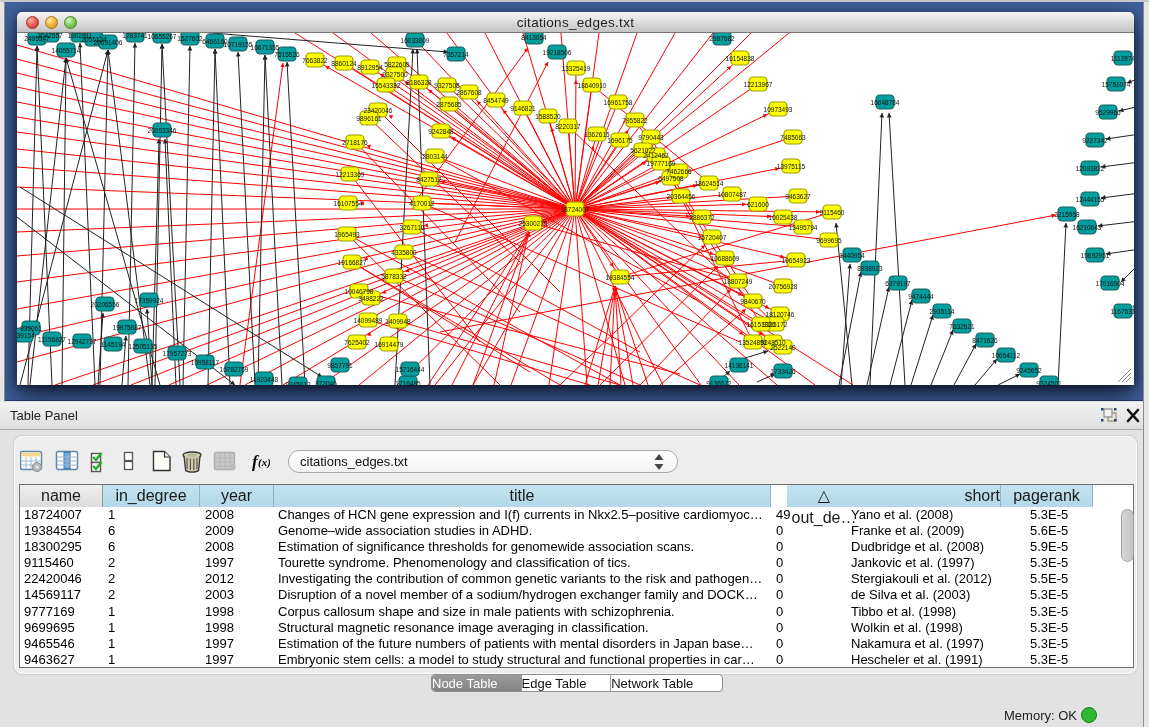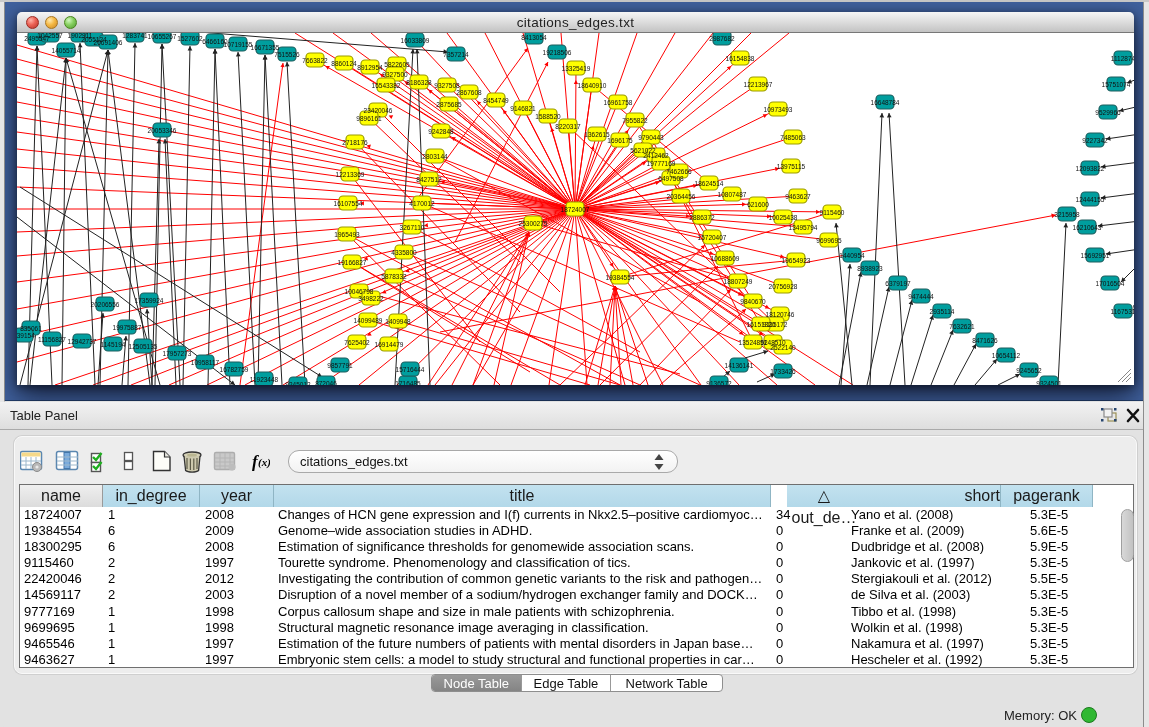--- a/index.html
+++ b/index.html
@@ -23,21 +23,21 @@
 .hc { position:absolute; top:0; height:22px; background:linear-gradient(#c3e2ef,#b2d8e9); border-right:1px solid #8fb5c4; text-align:center; line-height:22px; }
 #hc0 { left:0; width:83px; background:linear-gradient(#efefef,#dcdcdc); border-right:1px solid #9a9a9a; }
 #trows { position:absolute; left:0; top:22px; width:1113px; font-size:13px; color:#000; }
 .trow { position:relative; height:16.1px; white-space:nowrap; }
 .trow div { position:absolute; top:0; height:16px; line-height:16px; overflow:hidden; }
 .c0 { left:4px; width:79px; } .c1 { left:88px; width:92px; } .c2 { left:185px; width:70px; }
 .c3 { left:258px; width:490px; } .c4 { left:756px; width:70px; } .c5 { left:831px; width:150px; }
 .c6 { left:1010px; width:90px; }
 #vscroll { position:absolute; left:1101px; top:24px; width:13px; height:53px; border-radius:7px; background:linear-gradient(90deg,#d8d8d8,#c2c2c2); border:1px solid #9f9f9f; }
 #tabs { position:absolute; left:431px; top:273px; width:292px; height:18px; border:1px solid #8e8e8e; border-radius:4px; background:#fff; font-size:13px; display:flex; overflow:hidden; }
-#tabs div { flex:1; text-align:center; line-height:18px; color:#111; border-right:1px solid #999; }
+#tabs div { flex:1; line-height:18px; color:#111; border-right:1px solid #999; }
 #tabs div:last-child { border-right:none; }
 #tabs .sel { background:linear-gradient(#9a9a9a,#848484); color:#fff; }
 #memory { position:absolute; right:72px; top:307px; font-size:13px; color:#222; }
 #memdot { position:absolute; right:52px; top:306px; width:16px; height:16px; border-radius:50%; background:#2fb832; border:1.5px solid #1c7a1f; }
 #prstrip { position:absolute; right:0; top:0px; width:6px; height:326px; background:#e6e6e6; border-left:1px solid #8c8c8c; }
 .icon { position:absolute; top:49px; }
 </style></head>
 <body>
 <div id="netarea">
   <div id="gwin">
@@ -713,21 +713,21 @@
       <div class="hc" style="left:751px;width:75px;margin-left:16px;">△ out_de…</div>
       <div class="hc" style="left:826px;width:155px;text-align:right;">short</div>
       <div class="hc" style="left:981px;width:92px;">pagerank</div>
     </div>
     <div id="trows">
 <div class="trow">
           <div class="c0">18724007</div>
           <div class="c1">1</div>
           <div class="c2">2008</div>
           <div class="c3">Changes of HCN gene expression and I(f) currents in Nkx2.5–positive cardiomyoc…</div>
-          <div class="c4">34</div>
+          <div class="c4">49</div>
           <div class="c5">Yano et al. (2008)</div>
           <div class="c6">5.3E-5</div>
         </div>
 <div class="trow">
           <div class="c0">19384554</div>
           <div class="c1">6</div>
           <div class="c2">2009</div>
           <div class="c3">Genome–wide association studies in ADHD.</div>
           <div class="c4">0</div>
           <div class="c5">Franke et al. (2009)</div>
@@ -795,21 +795,21 @@
           <div class="c4">0</div>
           <div class="c5">Nakamura et al. (1997)</div>
           <div class="c6">5.3E-5</div>
         </div>
 <div class="trow">
           <div class="c0">9463627</div>
           <div class="c1">1</div>
           <div class="c2">1997</div>
           <div class="c3">Embryonic stem cells: a model to study structural and functional properties in car…</div>
           <div class="c4">0</div>
-          <div class="c5">Hescheler et al. (1992)</div>
+          <div class="c5">Hescheler et al. (1991)</div>
           <div class="c6">5.3E-5</div>
         </div>
     </div>
     <div id="vscroll"></div>
   </div>
   <div id="tabs">
       <div class="sel">Node Table</div>
       <div>Edge Table</div>
       <div style="flex:1.25">Network Table</div>
     </div>

